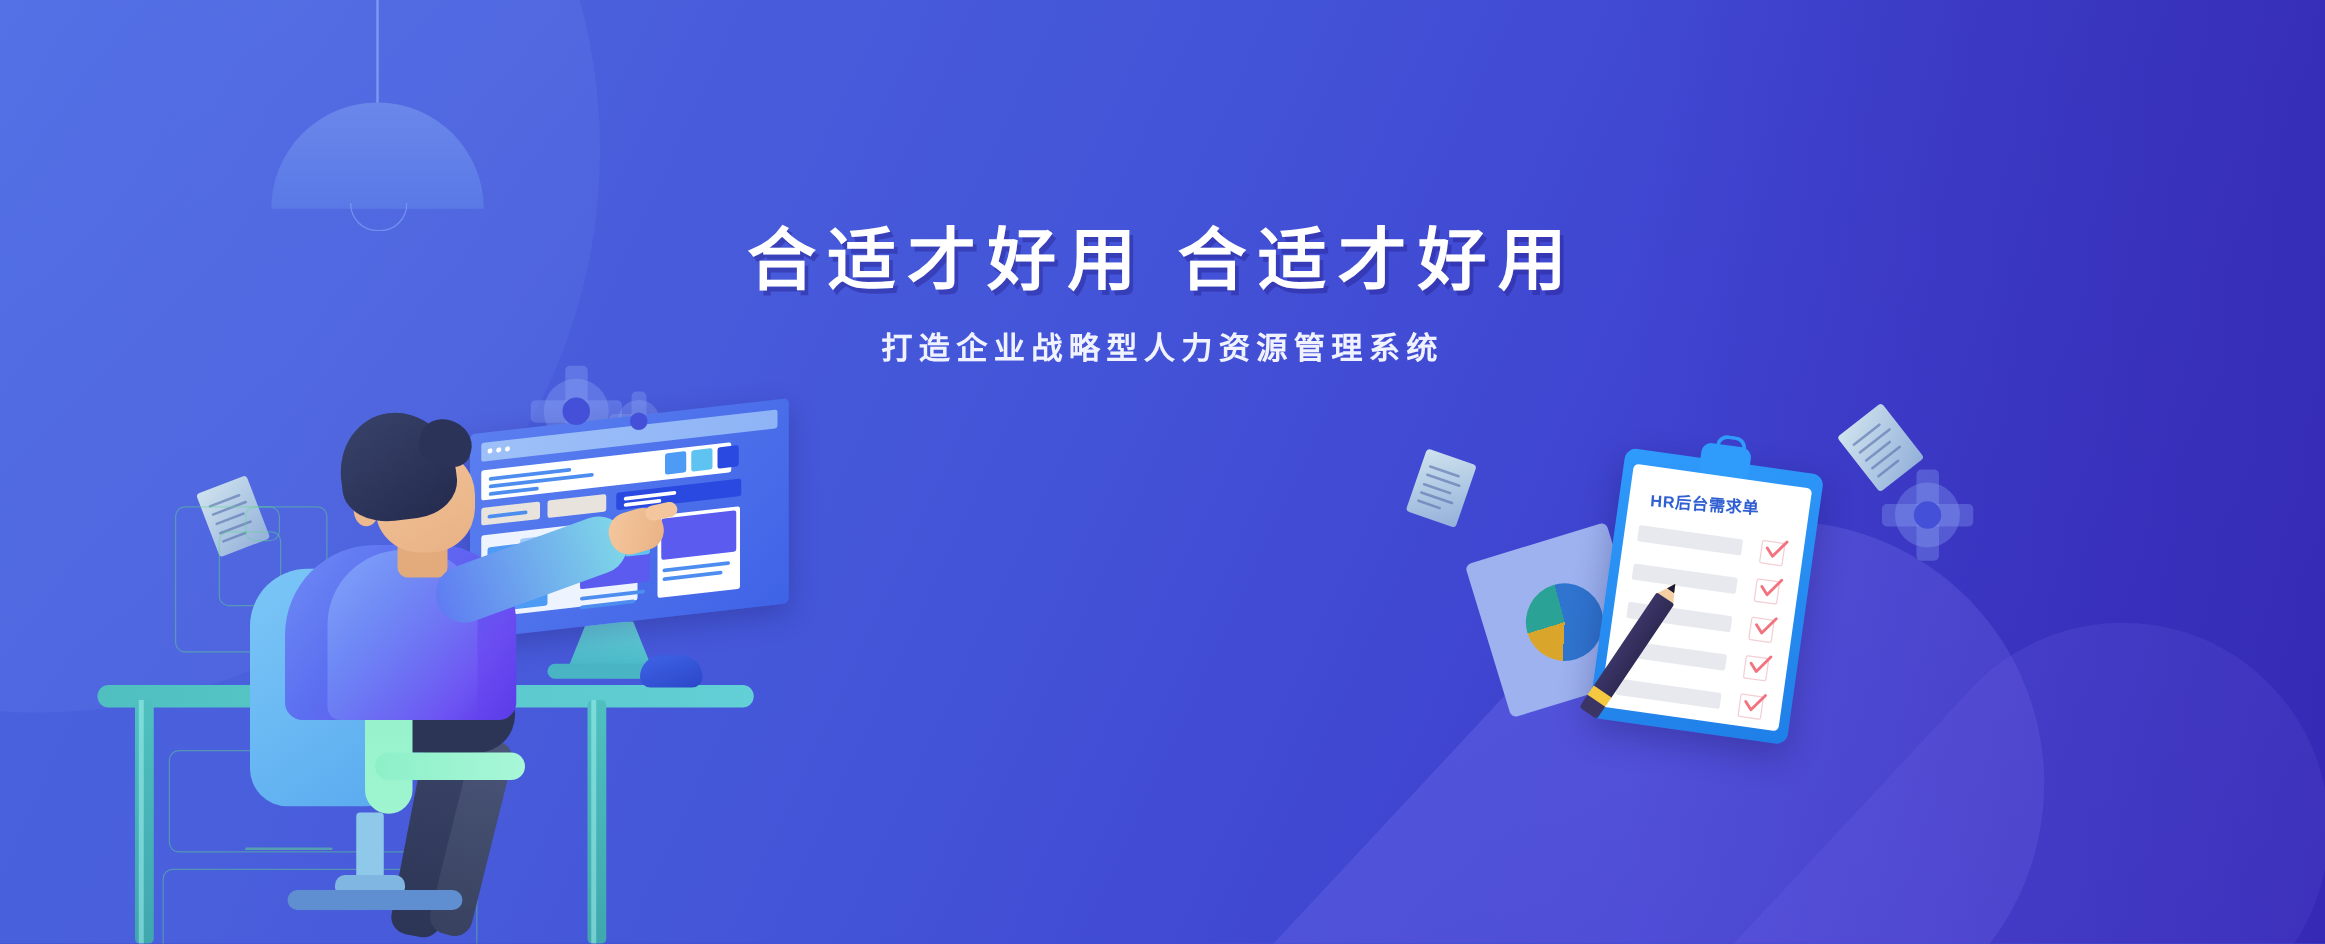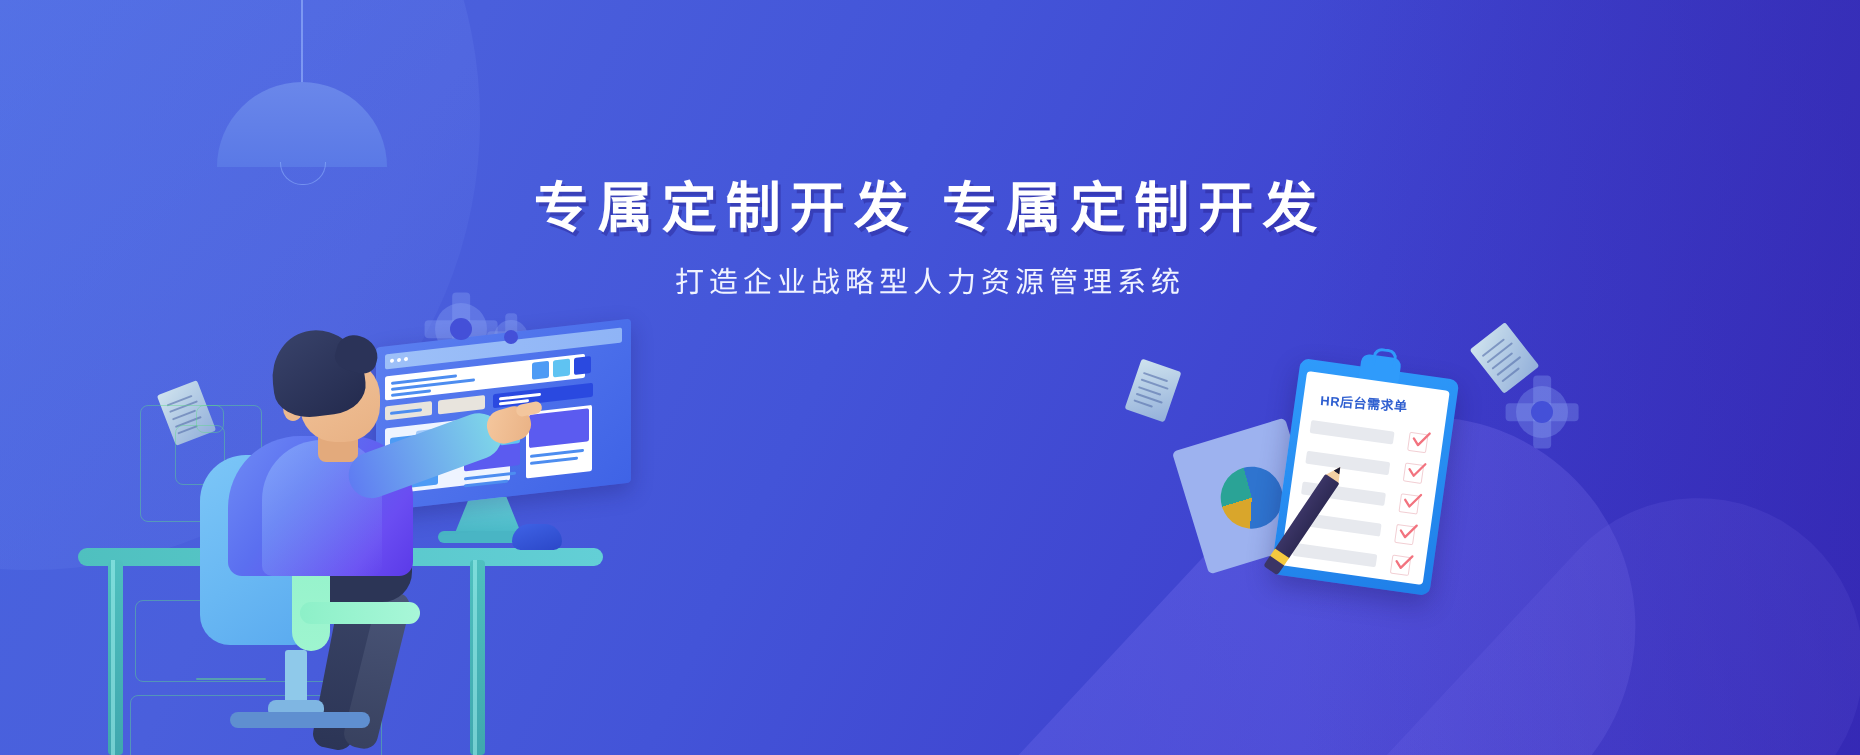--- a/index.html
+++ b/index.html
@@ -45,21 +45,21 @@
   }
 
   
   .copy{position:absolute;left:0;top:176px;width:100%;text-align:center;}
   .headline{
     font-size:55px;font-weight:bold;color:#ffffff;letter-spacing:9px;
     line-height:1.18;margin:0;
     text-shadow:3px 4px 0 rgba(38,30,140,.42);
   }
   .subhead{
-    margin:17px 0 0;font-size:29px;color:#f0f3ff;letter-spacing:5px;font-weight:400;
+    margin:17px 0 0;font-size:25px;color:#f0f3ff;letter-spacing:5px;font-weight:700;
   }
 
   
   .gear{position:absolute;border-radius:50%;background:rgba(150,175,250,.30);}
   .gear::before,.gear::after{
     content:"";position:absolute;left:50%;top:50%;background:rgba(150,175,250,.30);
     transform:translate(-50%,-50%);
   }
   .gear::before{width:140%;height:34%;border-radius:4px;}
   .gear::after{width:34%;height:140%;border-radius:4px;}
@@ -294,21 +294,21 @@
   </div>
   <div class="paper paper3">
     <div class="ln" style="top:22%;width:62%"></div>
       <div class="ln" style="top:36%;width:70%"></div>
     <div class="ln" style="top:50%;width:58%"></div>
       <div class="ln" style="top:64%;width:66%"></div>
     <div class="ln" style="top:78%;width:48%"></div>
   </div>
 
   <div class="copy">
-    <h1 class="headline">专属定制开发  专属定制开发</h1>
+    <h1 class="headline">合适才好用  合适才好用</h1>
     <p class="subhead">打造企业战略型人力资源管理系统</p>
   </div>
 
   <div class="wire" style="left:140px;top:405px;width:120px;height:115px;"></div>
   <div class="wire" style="left:175px;top:425px;width:48px;height:58px;"></div>
   <div class="wire" style="left:196px;top:405px;width:26px;height:26px;"></div>
   <div class="wire" style="left:135px;top:600px;width:240px;height:80px;"></div>
   <div class="wire" style="left:130px;top:695px;width:250px;height:90px;"></div>
   <div class="wire-line" style="left:196px;top:678px;width:70px;"></div>
 

